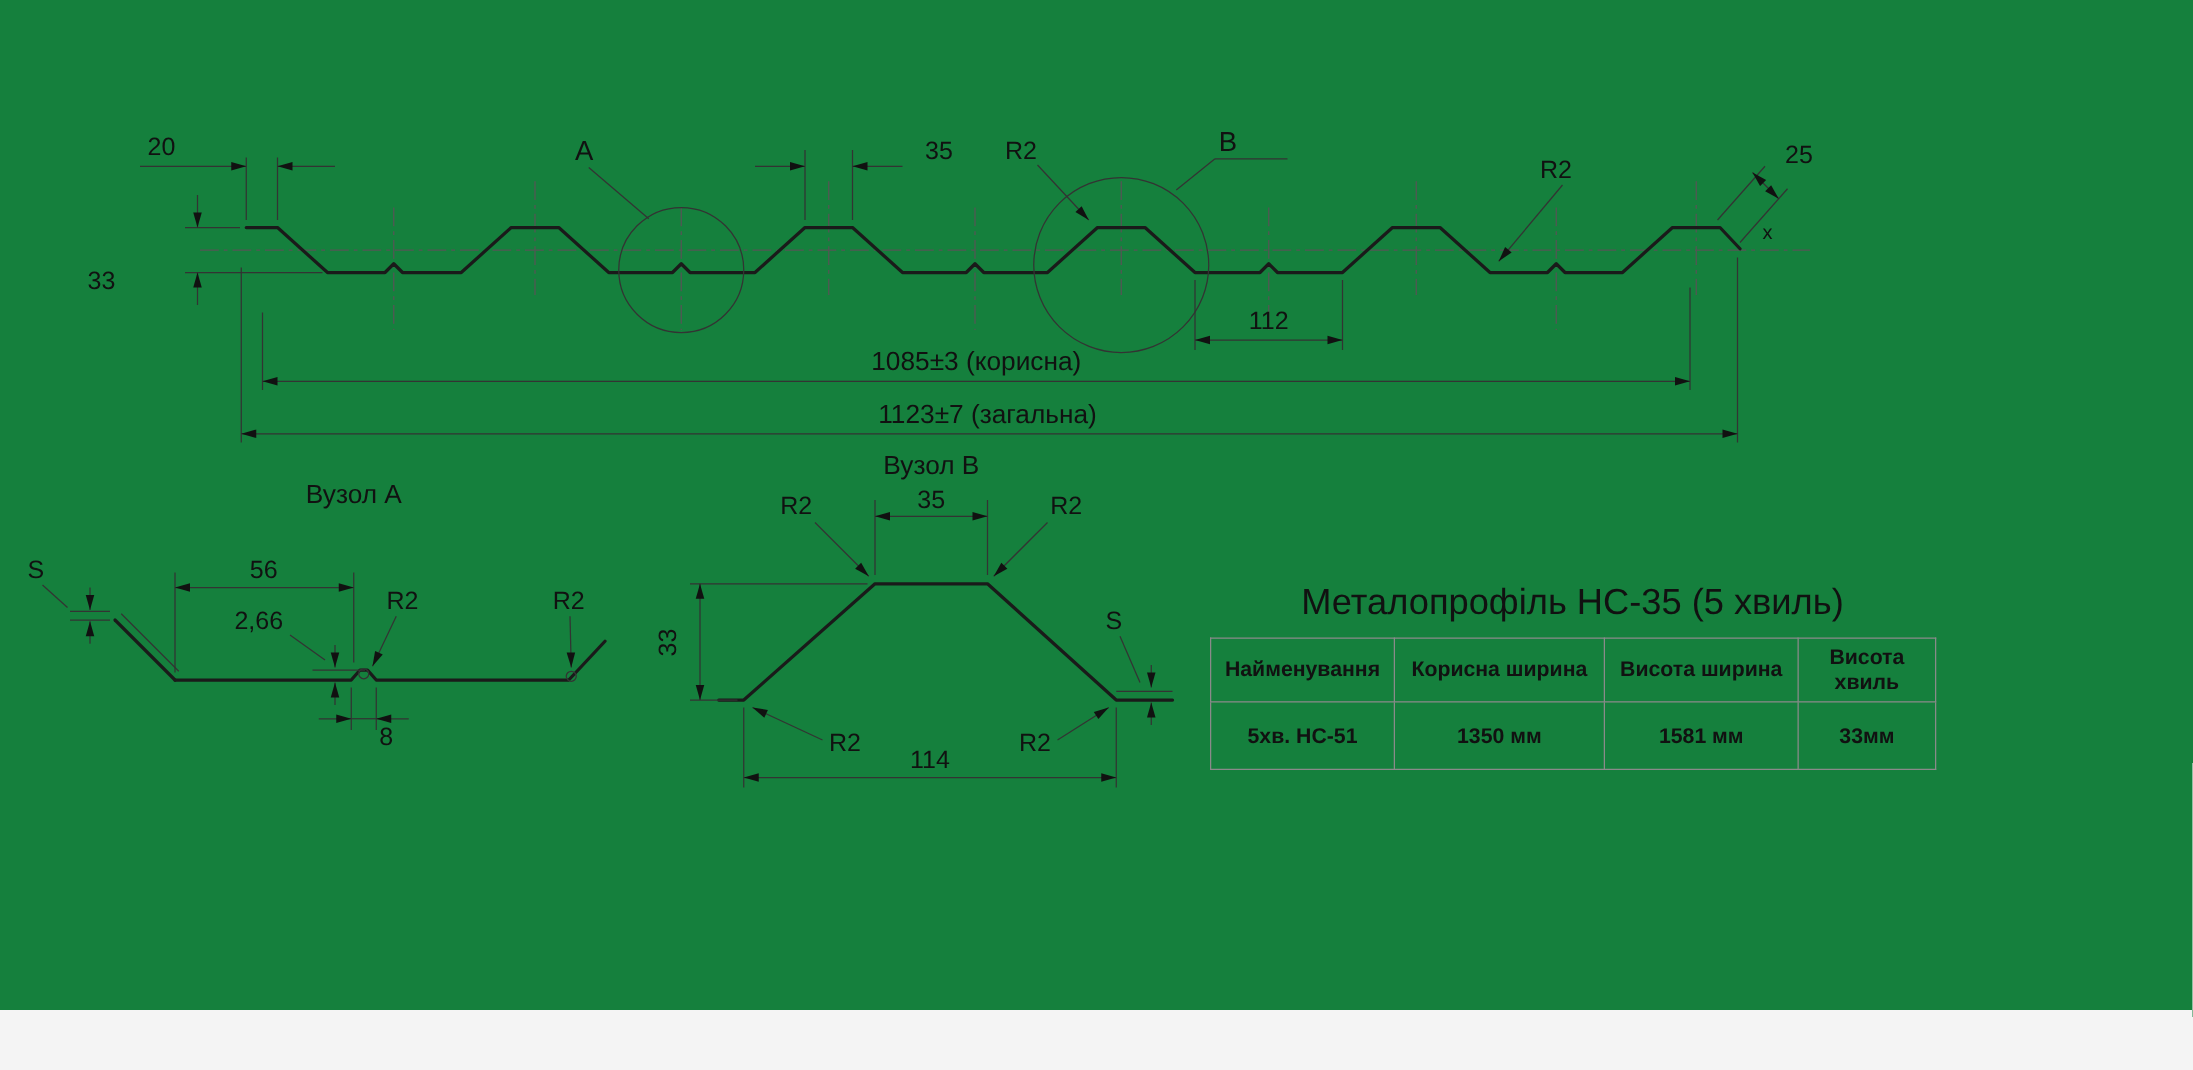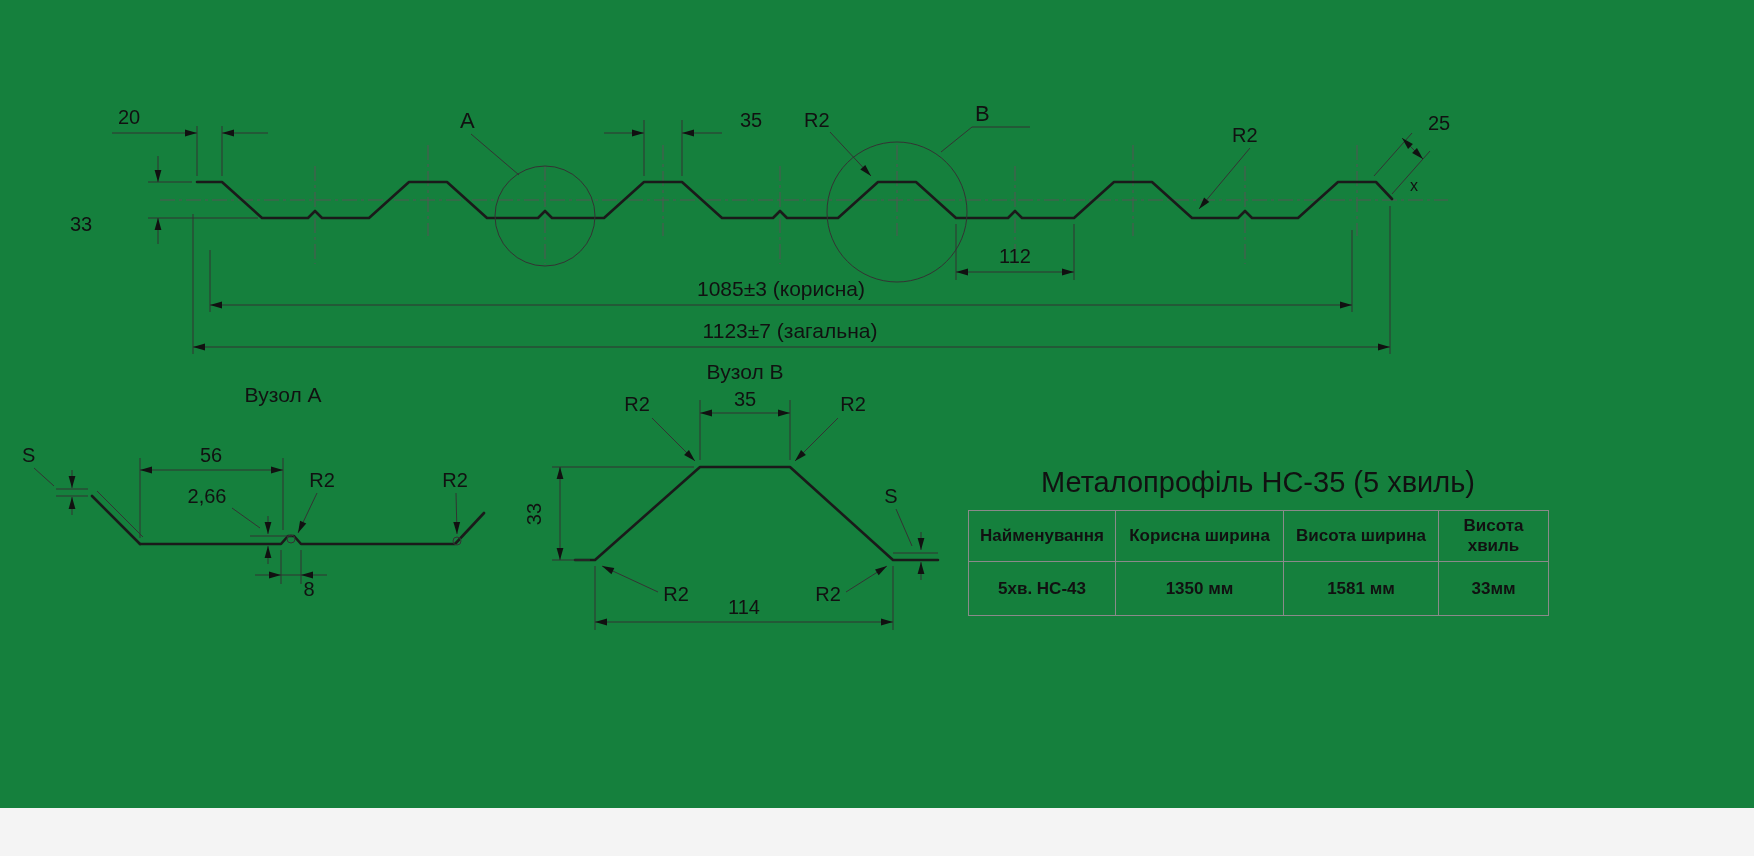--- a/index.html
+++ b/index.html
@@ -249,21 +249,21 @@
           <col style="width:110px">
     </colgroup>
     <tbody>
           <tr>
       <th>Найменування</th>
       <th>Корисна ширина</th>
       <th>Висота ширина</th>
       <th>Висота хвиль</th>
     </tr>
     <tr>
-      <td>5хв. НС-43</td>
+      <td>5хв. НС-51</td>
       <td>1350 мм</td>
       <td>1581 мм</td>
       <td>33мм</td>
     </tr>
   </tbody>
       </table>
 </div>
 
 </div>
 

